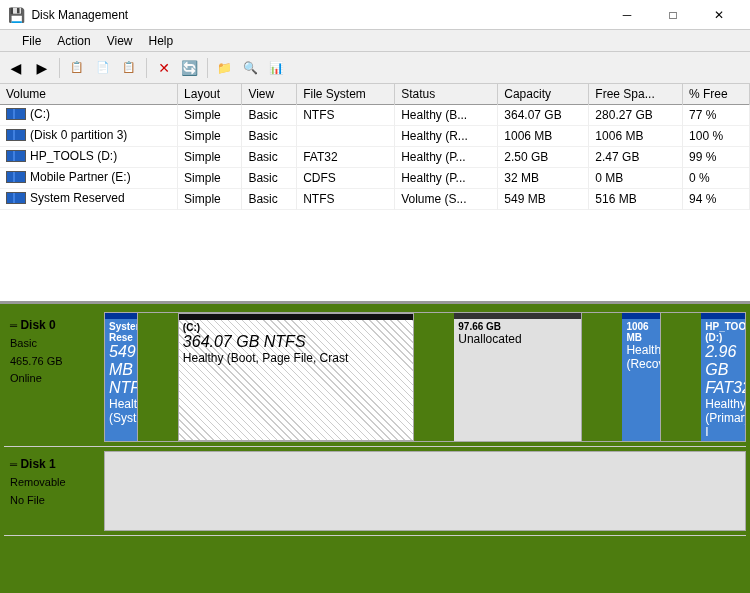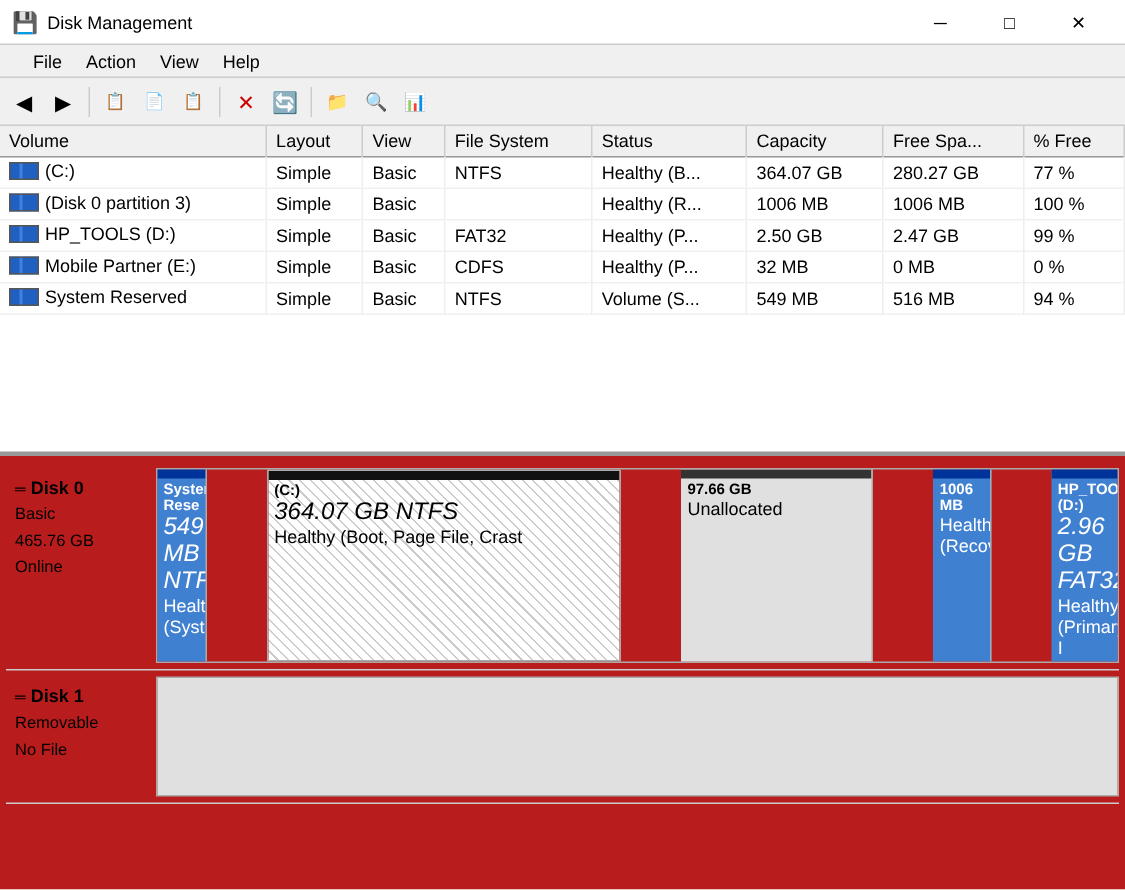--- a/index.html
+++ b/index.html
@@ -114,21 +114,21 @@
         #4080e0 6px, #4080e0 8px,
         #2060c0 8px, #2060c0 14px
       );
       border: 1px solid #555;
     }
 
     
     .disk-area {
       flex: 1;
       overflow-y: auto;
-      background: #b91c1c;
+      background: #4d7c0f;
       padding: 4px 0;
       position: relative;
     }
 
     .disk-row {
       display: flex;
       align-items: stretch;
       margin: 4px 4px;
       min-height: 80px;
     }

